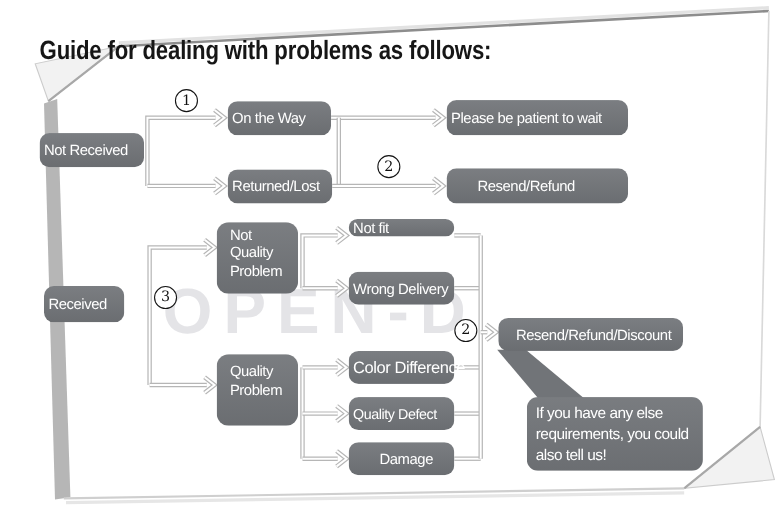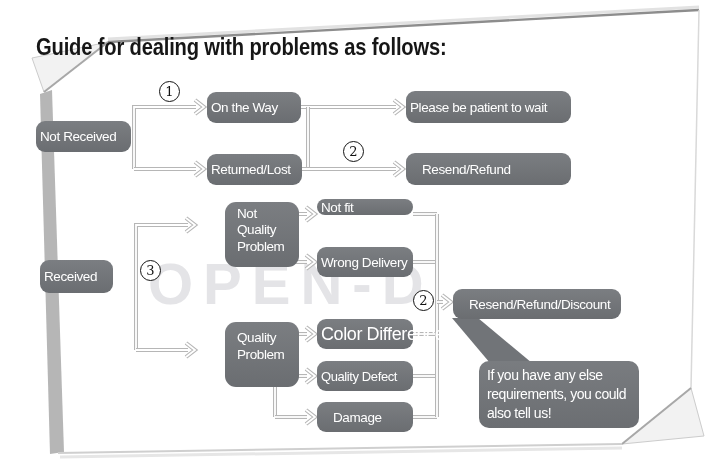--- a/index.html
+++ b/index.html
@@ -36,24 +36,24 @@
   
   .node{
     position:absolute;box-sizing:border-box;z-index:3;
     background-color:var(--box-bg,#717478);
     background-image:linear-gradient(rgba(255,255,255,.07),rgba(0,0,0,.06));
     color:#fff;border-radius:9px;display:flex;align-items:center;
     justify-content:flex-start;font-size:13.5px;letter-spacing:-0.4px;
     padding:0 4px;
   }
   .node .lbl{white-space:nowrap;}
-  .node.multi{border-radius:11px;justify-content:center;padding:4px 6px 20px 12px;margin-left:28px;}
+  .node.multi{border-radius:11px;justify-content:center;padding:4px 6px 20px 12px;}
   .node.multi .lbl{white-space:normal;line-height:1.22;font-size:13.5px;}
   .node.top-align{align-items:flex-start;}
-  .node.left{justify-content:flex-start;padding-left:16px;}
+  .node.left{justify-content:flex-start;padding-left:28px;}
   
   .badge{
     position:absolute;width:21px;height:21px;border-radius:50%;
     border:1.6px solid #141414;background:#ffffff;z-index:4;
     display:flex;align-items:center;justify-content:center;
     font-family:"DejaVu Serif",serif;font-size:13px;color:#111;box-sizing:border-box;
   }
   
   #note-bubble{
     position:absolute;left:443px;top:361px;width:160px;height:67px;z-index:3;
@@ -212,21 +212,21 @@
     </div>
   <div class="node multi" style="left:197px;top:322px;width:74px;height:65px">
       <span class="lbl">Quality Problem</span>
     </div>
   <div class="node" style="left:317px;top:199px;width:96px;height:16px">
       <span class="lbl">Not fit</span>
     </div>
   <div class="node" style="left:317px;top:247px;width:96px;height:30px">
       <span class="lbl">Wrong Delivery</span>
     </div>
-  <div class="node" style="left:317px;top:319px;width:96px;height:30px;font-size:18px">
+  <div class="node" style="left:317px;top:319px;width:96px;height:30px;font-size:15px">
       <span class="lbl">Color Difference</span>
     </div>
   <div class="node" style="left:317px;top:361px;width:96px;height:30px;font-size:13px">
       <span class="lbl">Quality Defect</span>
     </div>
   <div class="node left" style="left:317px;top:402px;width:96px;height:30px">
       <span class="lbl">Damage</span>
     </div>
   <div class="node left" style="left:453px;top:289px;width:168px;height:30px;padding-left:16px">
       <span class="lbl">Resend/Refund/Discount</span>

